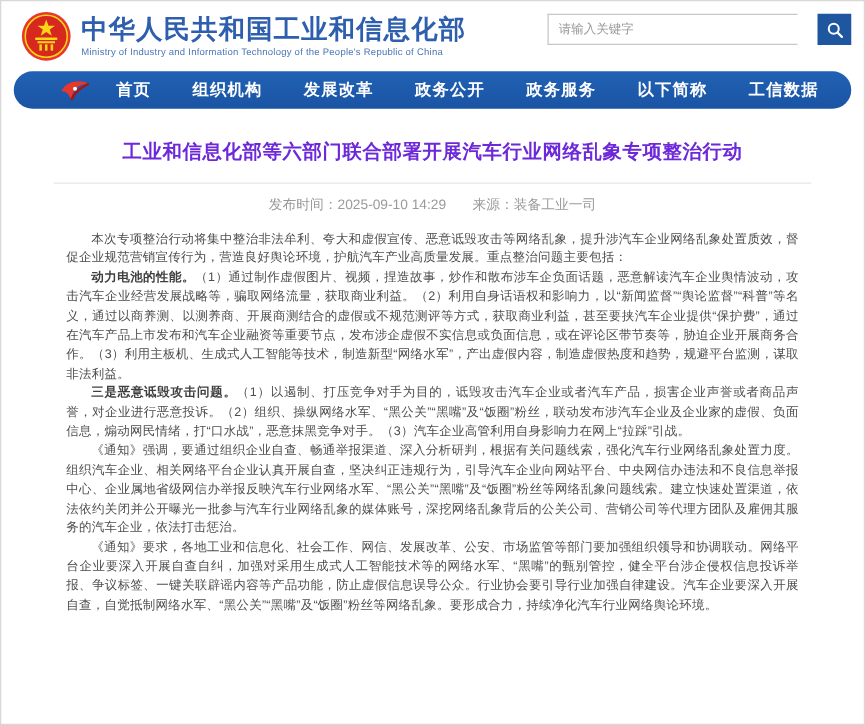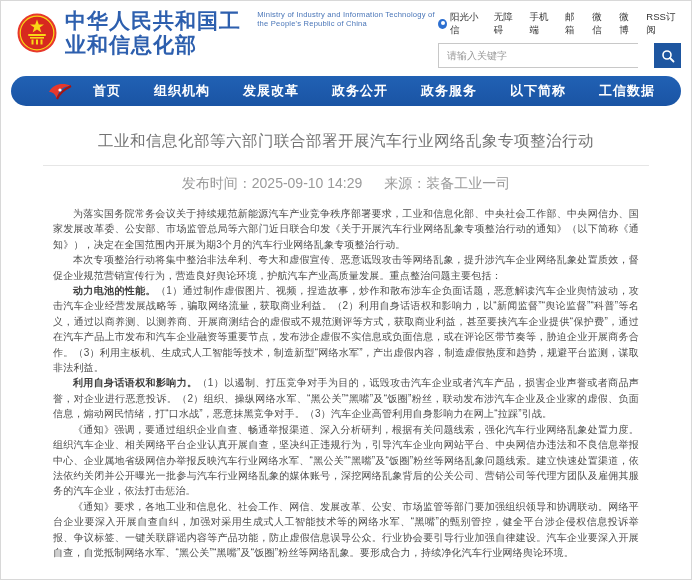--- a/index.html
+++ b/index.html
@@ -6,21 +6,21 @@
   html,body { background:#e9e9e9; }
   body { font-family:"Liberation Sans","DejaVu Sans",sans-serif; }
   .page {
     position:relative; width:692px; height:580px; margin:0 auto;
     background:#ffffff; overflow:hidden; border:1px solid #d8d8d8;
   }
   
   .header { display:flex; justify-content:space-between; align-items:flex-start; padding:8px 10px 4px 16px; }
   .brand { display:flex; align-items:center; gap:8px; }
   .emblem { width:40px; height:40px; flex:0 0 auto; }
-  .brand-text { display:flex; flex-direction:row; }
+  .brand-text { display:flex; flex-direction:column; }
   .brand-title { font-size:21px; font-weight:bold; color:#2d5fae; letter-spacing:1px; line-height:24px; }
   .brand-sub { font-size:7.6px; color:#4a76b8; margin-top:1px; letter-spacing:0.2px; }
   .header-right { display:flex; flex-direction:column; align-items:flex-end; gap:6px; padding-top:2px; }
   .top-links { display:flex; align-items:center; gap:10px; font-size:9.5px; color:#333; }
   .top-links a { color:#333; text-decoration:none; display:flex; align-items:center; gap:3px; cursor:pointer; }
   .assistant-ico { width:10px; height:10px; border-radius:50%; background:#2d6fd0; position:relative; display:inline-block; }
   .assistant-ico::after { content:""; position:absolute; left:3px; top:2px; width:4px; height:4px; border-radius:50%; background:#fff; }
   .search-row { display:flex; align-items:flex-start;gap:16px; }
   .search-input {
     width:200px; height:25px; border:1px solid #c8c8c8; border-right:none;
@@ -37,25 +37,25 @@
   .nav-logo { width:26px; height:20px; margin-right:20px; flex:0 0 auto; }
   .nav-items { display:flex; flex:1; justify-content:space-between; align-items:center; }
   .nav-item { color:#fff; font-size:13px; font-weight:bold; letter-spacing:1px; cursor:pointer; white-space:nowrap; }
   
   .breadcrumb { margin:9px 0 0 12px; font-size:10px; color:#555; }
   .breadcrumb a { color:#555; text-decoration:none; cursor:pointer; }
   .breadcrumb .sep { color:#999; margin:0 4px; }
   
   .article { padding:0 52px; }
   .article-title {
-    margin-top:24px; text-align:center; font-size:15.5px; font-weight:normal;
-    color:#737373; letter-spacing:0.5px; line-height:22px;
+    margin-top:24px; text-align:center; font-size:15.5px; font-weight:bold;
+    color:#6d28d9; letter-spacing:0.5px; line-height:22px;
   }
   .title-divider { border:none; border-top:1px solid #e6e6e6; margin:13px -10px 0 -10px; }
-  .article-meta { margin:9px 0 13px 0; text-align:center; font-size:14px; color:#9a9a9a; }
+  .article-meta { margin:9px 0 13px 0; text-align:center; font-size:11px; color:#9a9a9a; }
   .article-meta span { margin:0 9px; }
   .article-body p {
     font-size:10px; line-height:15.4px; color:#4d4d4d;
     text-align:justify; text-indent:2em; letter-spacing:0.2px;
   }
   .article-body p b { color:#3f3f3f; }
 </style>
 </head>
 <body>
 
@@ -72,29 +72,20 @@
         <rect x="14.5" y="26.5" width="2" height="5" fill="#f9d616"></rect>
         <rect x="19" y="26.5" width="2" height="5" fill="#f9d616"></rect>
         <rect x="23.5" y="26.5" width="2" height="5" fill="#f9d616"></rect>
       </svg>
       <div class="brand-text">
         <div class="brand-title">中华人民共和国工业和信息化部</div>
         <div class="brand-sub">Ministry of Industry and Information Technology of the People's Republic of China</div>
       </div>
     </div>
     <div class="header-right">
-      <div class="top-links" id="top-links">
-          <a><span class="assistant-ico"></span>阳光小信</a>
-          <a>无障碍</a>
-          <a>手机端</a>
-          <a>邮箱</a>
-          <a>微信</a>
-          <a>微博</a>
-          <a>RSS订阅</a>
-        </div>
       <div class="search-row">
         <input class="search-input" type="text" placeholder="请输入关键字" style="">
         <button class="search-btn">
           <svg width="14" height="14" viewBox="0 0 14 14">
             <circle cx="6" cy="6" r="4" fill="none" stroke="#ffffff" stroke-width="1.6"></circle>
             <line x1="9" y1="9" x2="12.5" y2="12.5" stroke="#ffffff" stroke-width="1.8" stroke-linecap="round"></line>
           </svg>
         </button>
       </div>
     </div>
@@ -119,22 +110,21 @@
 
 
   <div class="article">
     <div class="article-title">工业和信息化部等六部门联合部署开展汽车行业网络乱象专项整治行动</div>
     <hr class="title-divider">
     <div class="article-meta">
       <span>发布时间：2025-09-10 14:29</span>
       <span>来源：装备工业一司</span>
     </div>
     <div class="article-body" id="article-body">
-        <p>为落实国务院常务会议关于持续规范新能源汽车产业竞争秩序部署要求，工业和信息化部、中央社会工作部、中央网信办、国家发展改革委、公安部、市场监管总局等六部门近日联合印发《关于开展汽车行业网络乱象专项整治行动的通知》（以下简称《通知》），决定在全国范围内开展为期3个月的汽车行业网络乱象专项整治行动。</p>
         <p>本次专项整治行动将集中整治非法牟利、夸大和虚假宣传、恶意诋毁攻击等网络乱象，提升涉汽车企业网络乱象处置质效，督促企业规范营销宣传行为，营造良好舆论环境，护航汽车产业高质量发展。重点整治问题主要包括：</p>
         <p><b>动力电池的性能。</b>（1）通过制作虚假图片、视频，捏造故事，炒作和散布涉车企负面话题，恶意解读汽车企业舆情波动，攻击汽车企业经营发展战略等，骗取网络流量，获取商业利益。（2）利用自身话语权和影响力，以“新闻监督”“舆论监督”“科普”等名义，通过以商养测、以测养商、开展商测结合的虚假或不规范测评等方式，获取商业利益，甚至要挟汽车企业提供“保护费”，通过在汽车产品上市发布和汽车企业融资等重要节点，发布涉企虚假不实信息或负面信息，或在评论区带节奏等，胁迫企业开展商务合作。（3）利用主板机、生成式人工智能等技术，制造新型“网络水军”，产出虚假内容，制造虚假热度和趋势，规避平台监测，谋取非法利益。</p>
-        <p><b>利用自身话语权和影响力。</b>（1）以遏制、打压竞争对手为目的，诋毁攻击汽车企业或者汽车产品，损害企业声誉或者商品声誉，对企业进行恶意投诉。（2）组织、操纵网络水军、“黑公关”“黑嘴”及“饭圈”粉丝，联动发布涉汽车企业及企业家的虚假、负面信息，煽动网民情绪，打“口水战”，恶意抹黑竞争对手。（3）汽车企业高管利用自身影响力在网上“拉踩”引战。</p>
+        <p><b>三是恶意诋毁攻击问题。</b>（1）以遏制、打压竞争对手为目的，诋毁攻击汽车企业或者汽车产品，损害企业声誉或者商品声誉，对企业进行恶意投诉。（2）组织、操纵网络水军、“黑公关”“黑嘴”及“饭圈”粉丝，联动发布涉汽车企业及企业家的虚假、负面信息，煽动网民情绪，打“口水战”，恶意抹黑竞争对手。（3）汽车企业高管利用自身影响力在网上“拉踩”引战。</p>
         <p>《通知》强调，要通过组织企业自查、畅通举报渠道、深入分析研判，根据有关问题线索，强化汽车行业网络乱象处置力度。组织汽车企业、相关网络平台企业认真开展自查，坚决纠正违规行为，引导汽车企业向网站平台、中央网信办违法和不良信息举报中心、企业属地省级网信办举报反映汽车行业网络水军、“黑公关”“黑嘴”及“饭圈”粉丝等网络乱象问题线索。建立快速处置渠道，依法依约关闭并公开曝光一批参与汽车行业网络乱象的媒体账号，深挖网络乱象背后的公关公司、营销公司等代理方团队及雇佣其服务的汽车企业，依法打击惩治。</p>
         <p>《通知》要求，各地工业和信息化、社会工作、网信、发展改革、公安、市场监管等部门要加强组织领导和协调联动。网络平台企业要深入开展自查自纠，加强对采用生成式人工智能技术等的网络水军、“黑嘴”的甄别管控，健全平台涉企侵权信息投诉举报、争议标签、一键关联辟谣内容等产品功能，防止虚假信息误导公众。行业协会要引导行业加强自律建设。汽车企业要深入开展自查，自觉抵制网络水军、“黑公关”“黑嘴”及“饭圈”粉丝等网络乱象。要形成合力，持续净化汽车行业网络舆论环境。</p>
       </div>
   </div>
 
 </div>
 
 </body></html>

